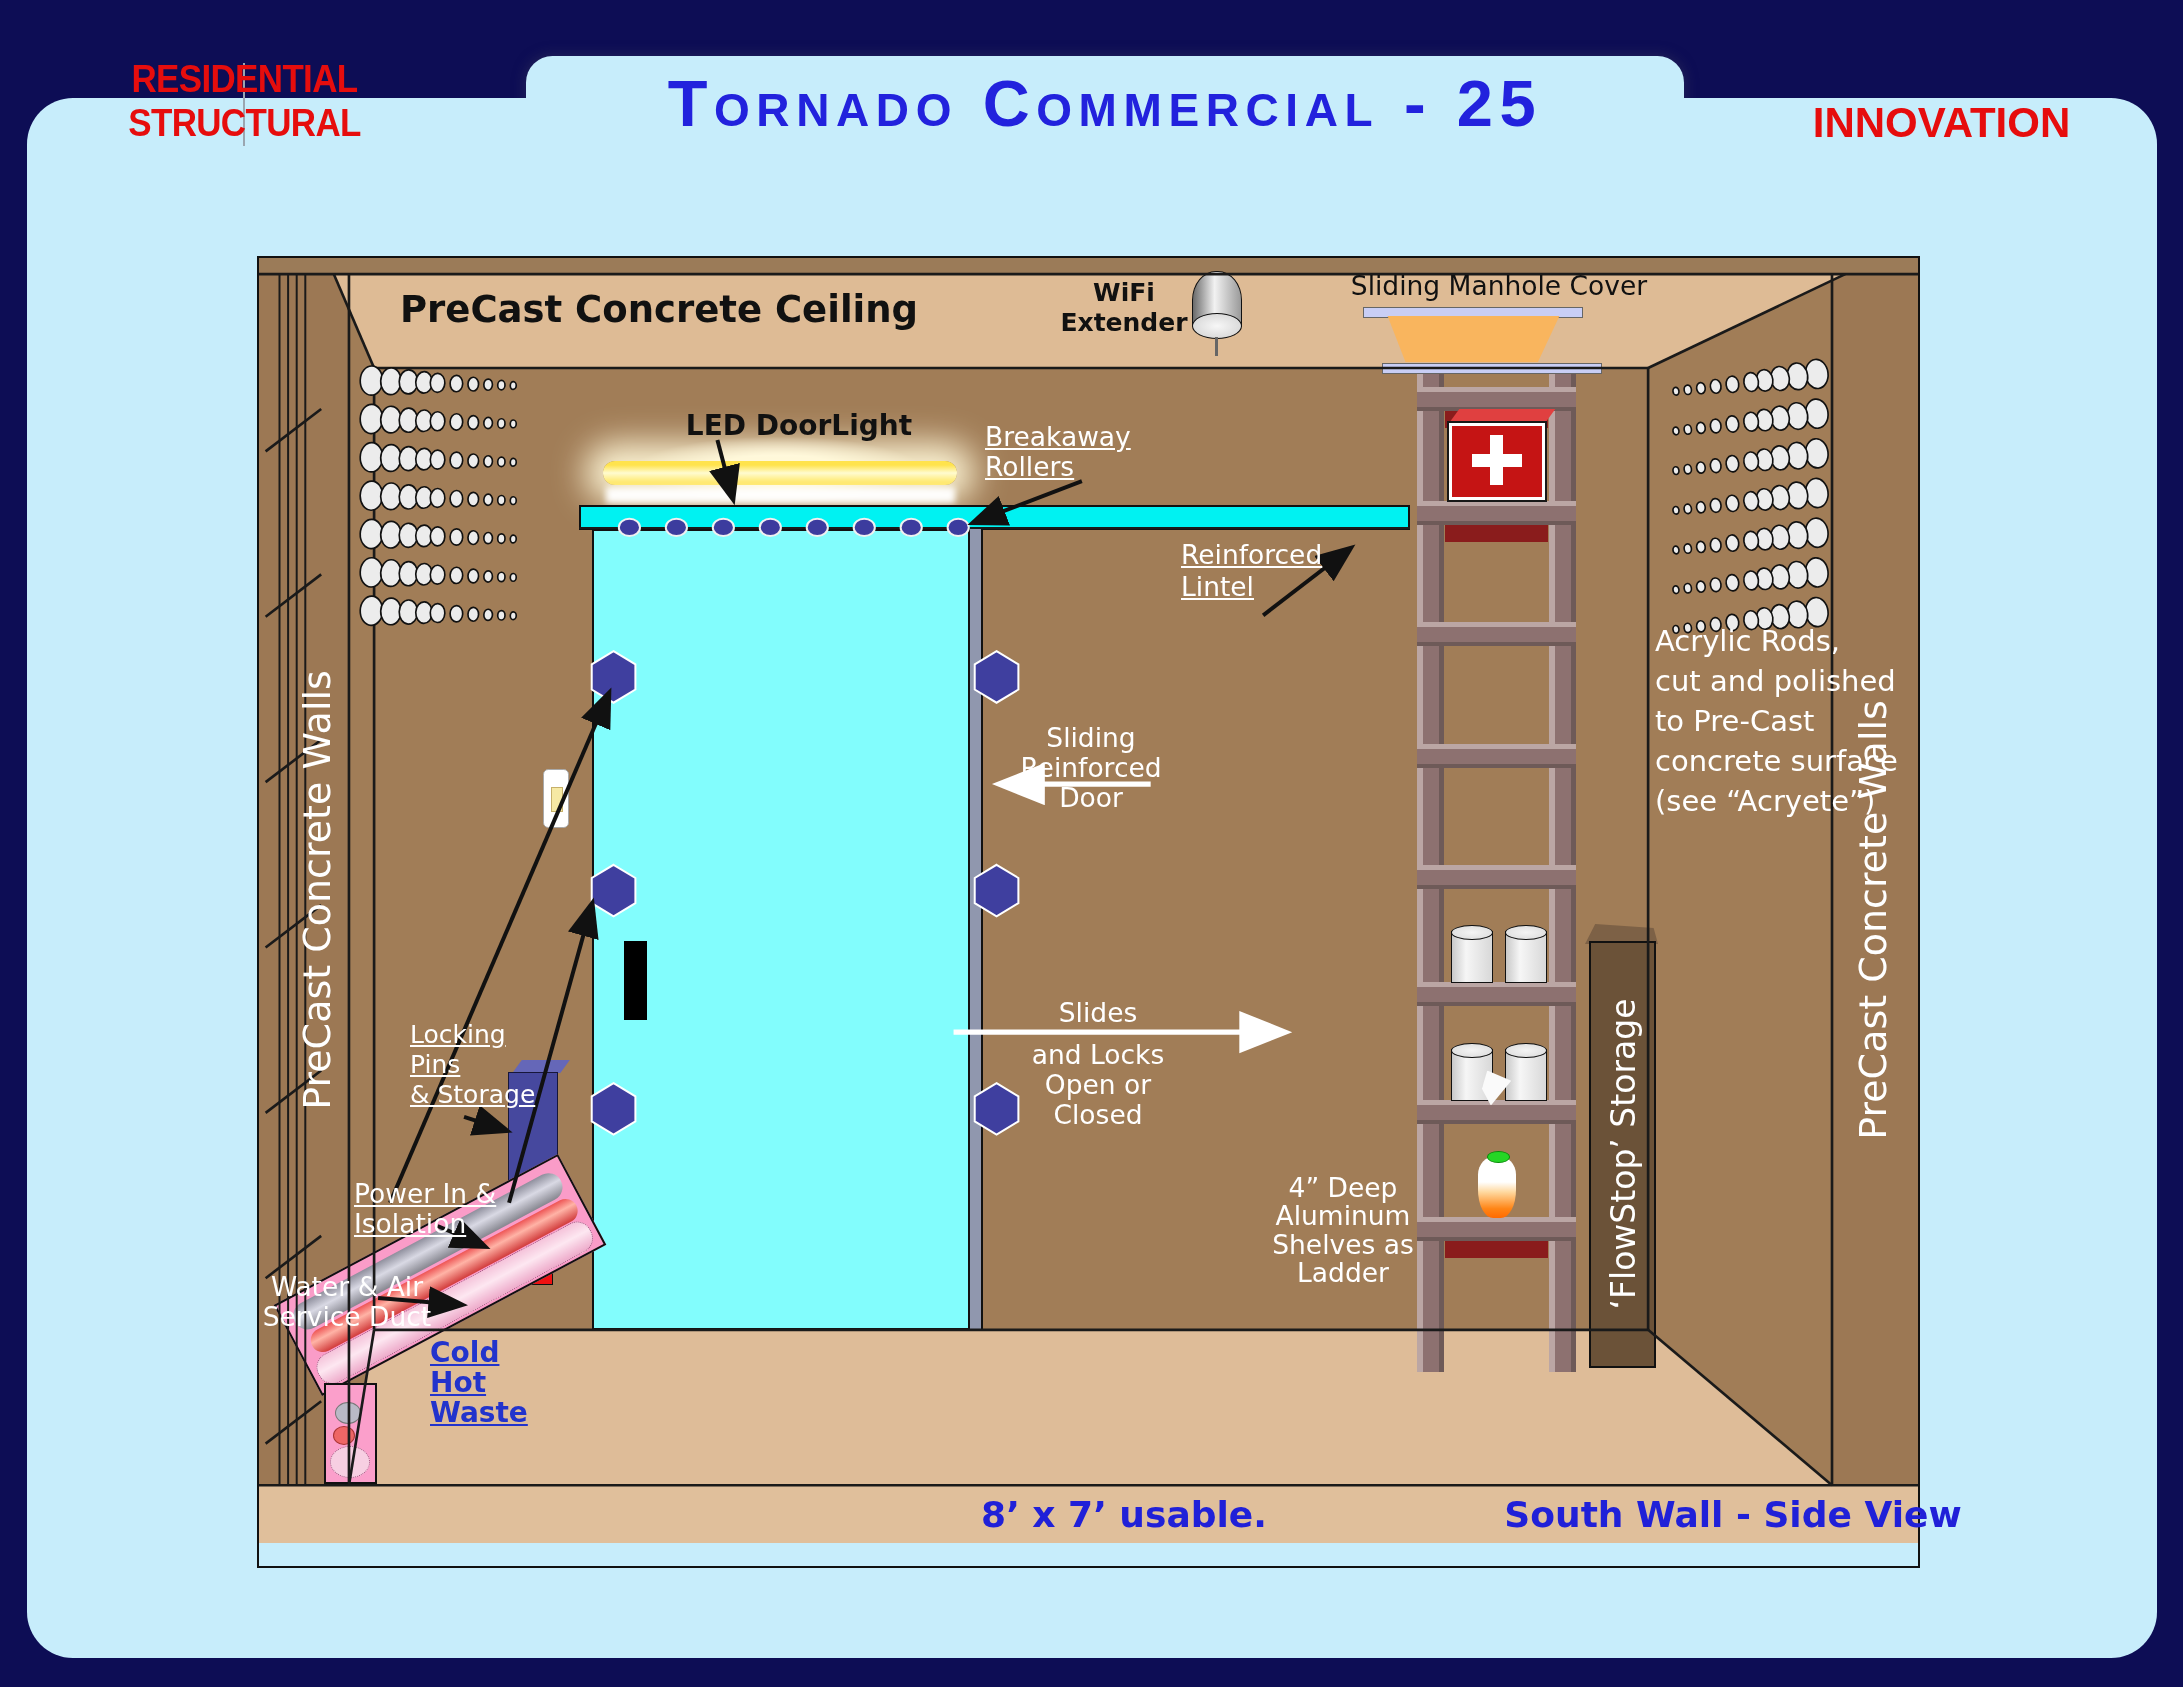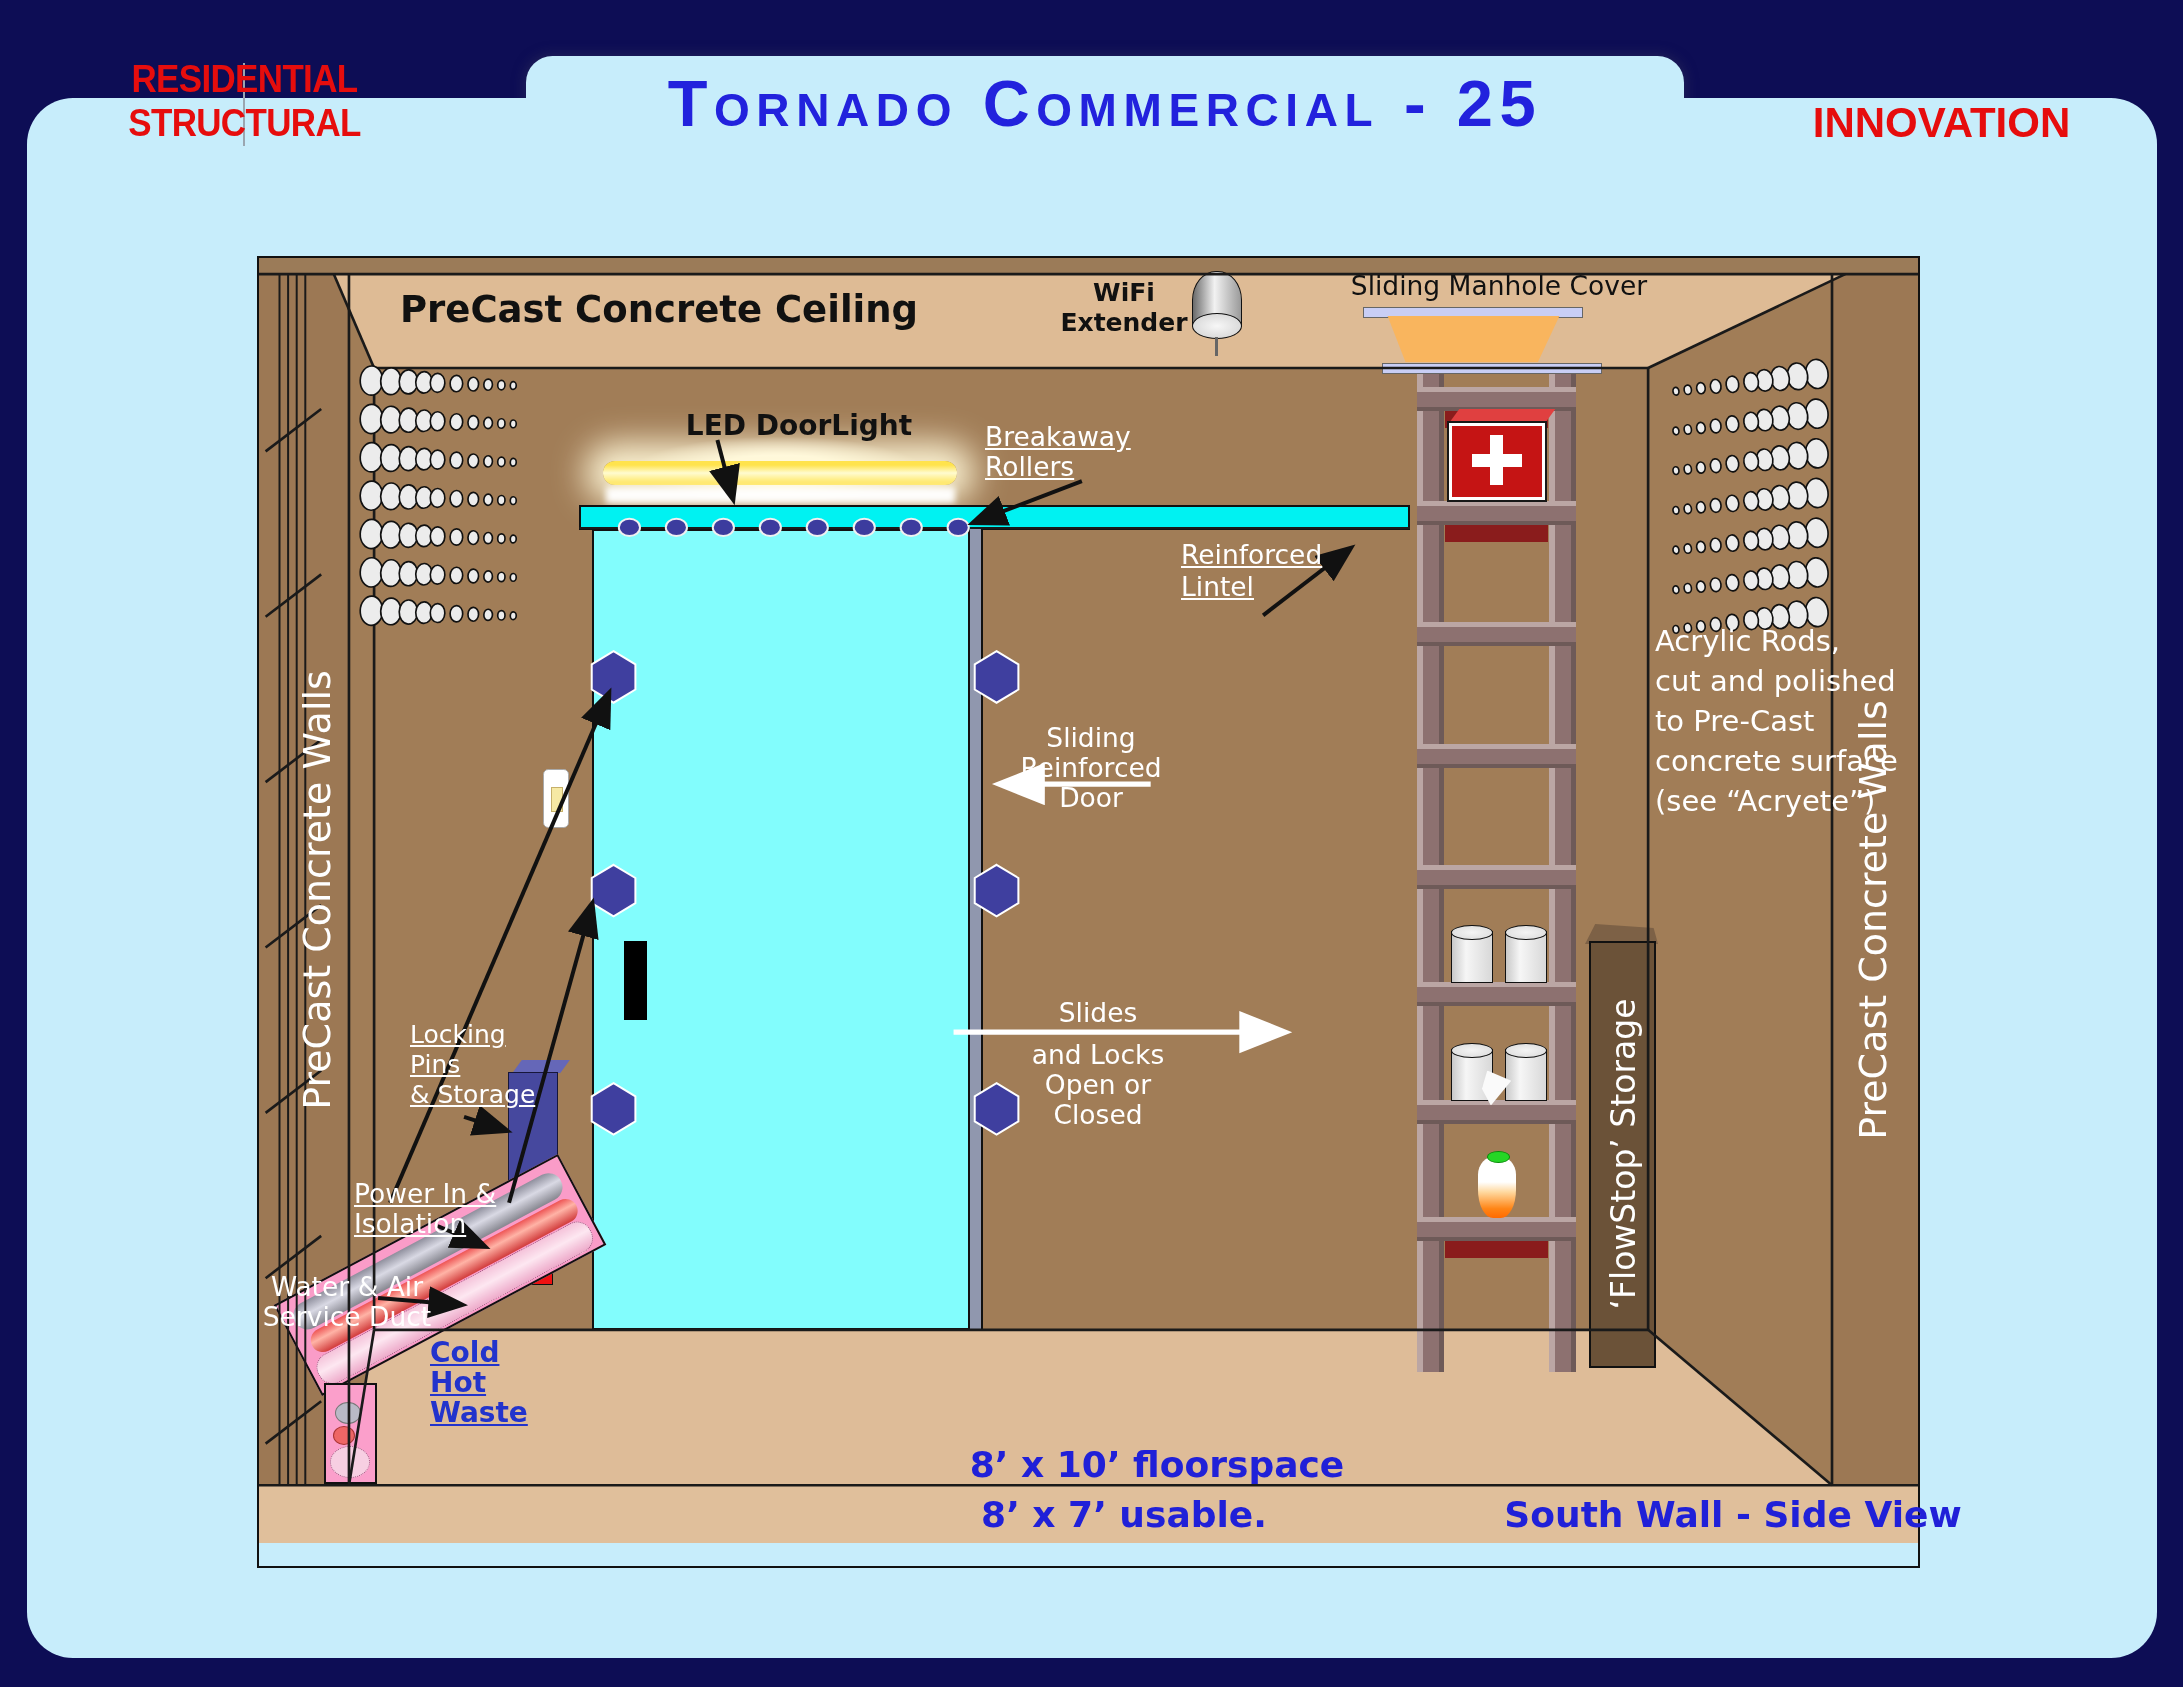--- a/index.html
+++ b/index.html
@@ -468,36 +468,41 @@
     <div>Open or</div>
     <div>Closed</div>
   </div>
   <div class="lbl w" style="left:1396px;top:363px;font-size:29px;line-height:40px">
     <div>Acrylic Rods,</div>
     <div>cut and polished</div>
     <div>to Pre-Cast</div>
     <div>concrete surface</div>
     <div>(see “Acryete”)</div>
   </div>
+  <div class="lbl ctr w" style="left:1084px;top:973px;font-size:26.5px;line-height:28.4px">
+    <div>4” Deep</div>
+    <div>Aluminum</div>
+    <div>Shelves as</div>
+    <div>Ladder</div>
+  </div>
   <div class="lbl rot w" style="left:1364px;top:896px;font-size:33px">‘FlowStop’  Storage</div>
   <div class="lbl lft w" style="left:151px;top:807px;font-size:25px;line-height:30px">
     <div>Locking</div>
     <div>Pins</div>
     <div>&amp; Storage</div>
   </div>
   <div class="lbl lft w" style="left:95px;top:951px;font-size:26.5px;line-height:30px">
     <div>Power In &amp;</div>
     <div>Isolation</div>
   </div>
   <div class="lbl ctr w" style="left:88px;top:1044px;font-size:26.5px;line-height:30px">
     <div>Water &amp; Air</div>
     <div>Service Duct</div>
   </div>
   <div class="lbl lft" style="left:171px;top:1125px;font-size:28px;line-height:30px;font-weight:700;color:#2233cc;z-index:12">
     <div>Cold</div>
     <div>Hot</div>
     <div>Waste</div>
   </div>
-  <div class="lbl ctr blu" style="left:898px;top:1206px;font-size:36px;font-weight:600">8’ x 10’ floorspace</div>
   <div class="lbl ctr blu" style="left:865px;top:1256px;font-size:36px;font-weight:600">8’ x 7’ usable.</div>
   <div class="lbl ctr blu" style="left:1474px;top:1256px;font-size:36px;font-weight:600">South Wall - Side View</div>
 </div>
 
 
 </body></html>

